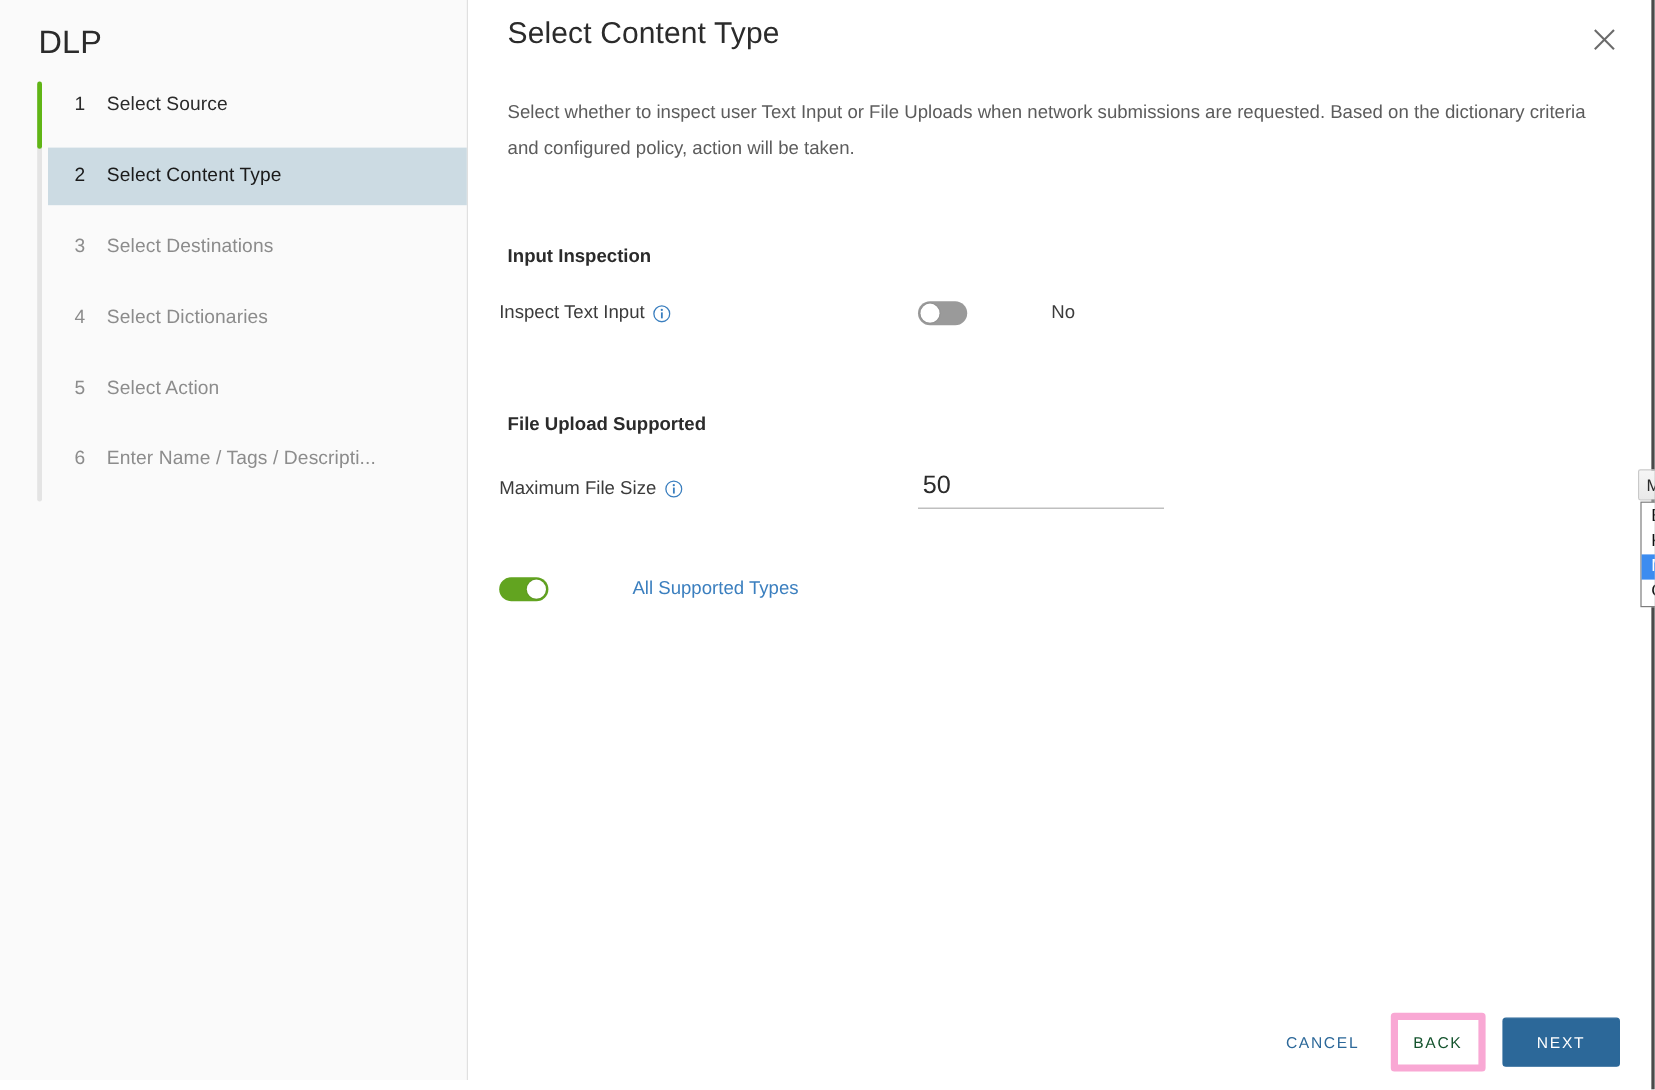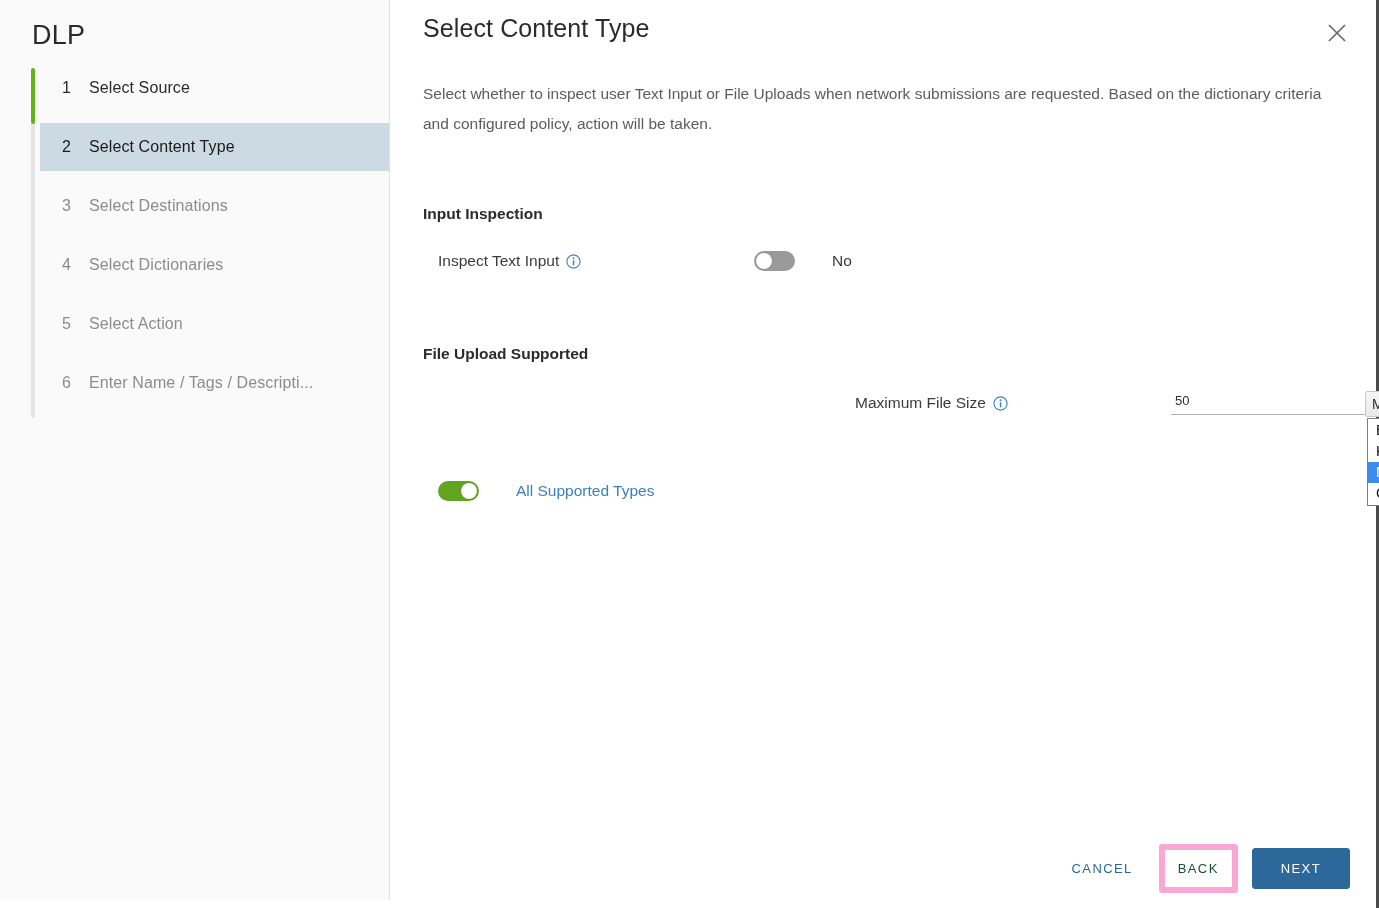--- a/index.html
+++ b/index.html
@@ -150,27 +150,28 @@
     left: 33px;
     font-size: 15.5px;
     font-weight: 700;
     color: #2b2b2b;
   }
   .section-head.input-insp { top: 205px; }
   .section-head.file-insp  { top: 345px; }
 
   .row {
     position: absolute;
-    left: 48px;
+    left: 26px;
     right: 0;
     display: flex;
     align-items: center;
+    gap: 33px;
   }
   .row.r-text-input { top: 251px; }
-  .row.r-max-size   { top: 391px; justify-content: flex-end; }
+  .row.r-max-size   { top: 391px; }
   .row.r-file-types { top: 481px; }
 
   .row-label {
     width: 316px;
     font-size: 15.5px;
     color: #3b3b3b;
     display: flex;
     align-items: center;
     white-space: nowrap;
   }
@@ -226,21 +227,21 @@
     cursor: pointer;
   }
 
   
   .num-input {
     width: 205px;
     border: none;
     border-bottom: 1px solid #b0b0b0;
     outline: none;
     font-family: "Liberation Sans", sans-serif;
-    font-size: 13px;
+    font-size: 21px;
     color: #2b2b2b;
     padding: 2px 4px 6px 4px;
     background: transparent;
     box-sizing: border-box;
   }
 
   
   .select-area {
     position: absolute;
     left: 975px;

